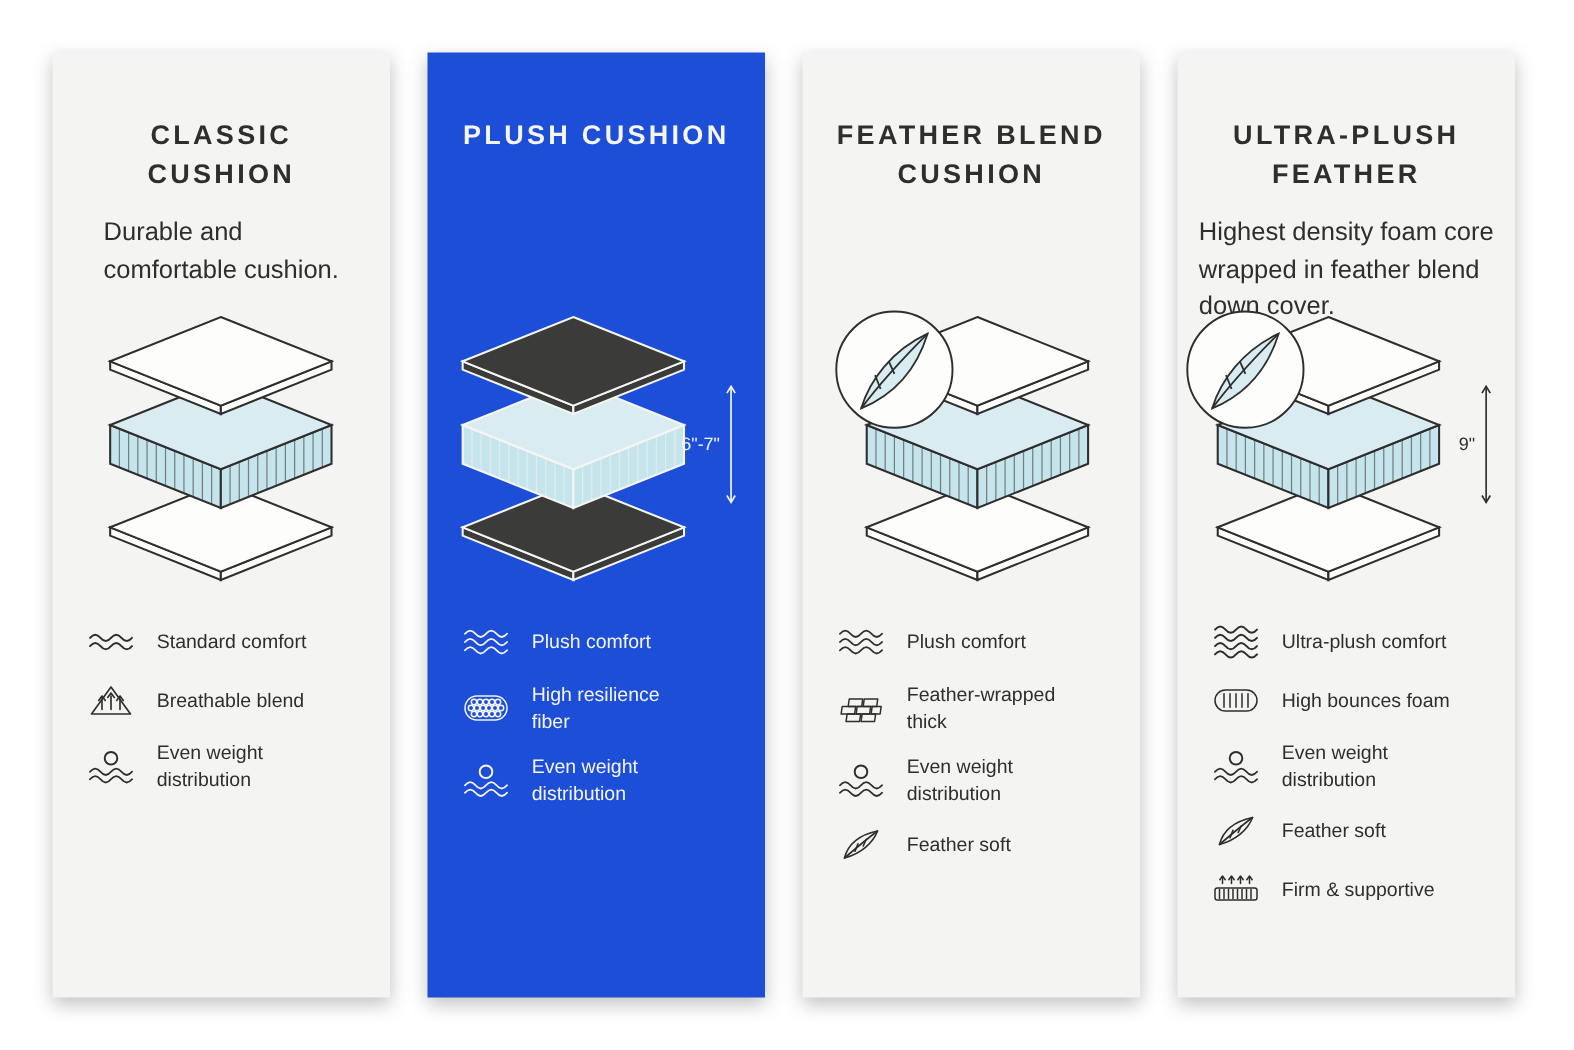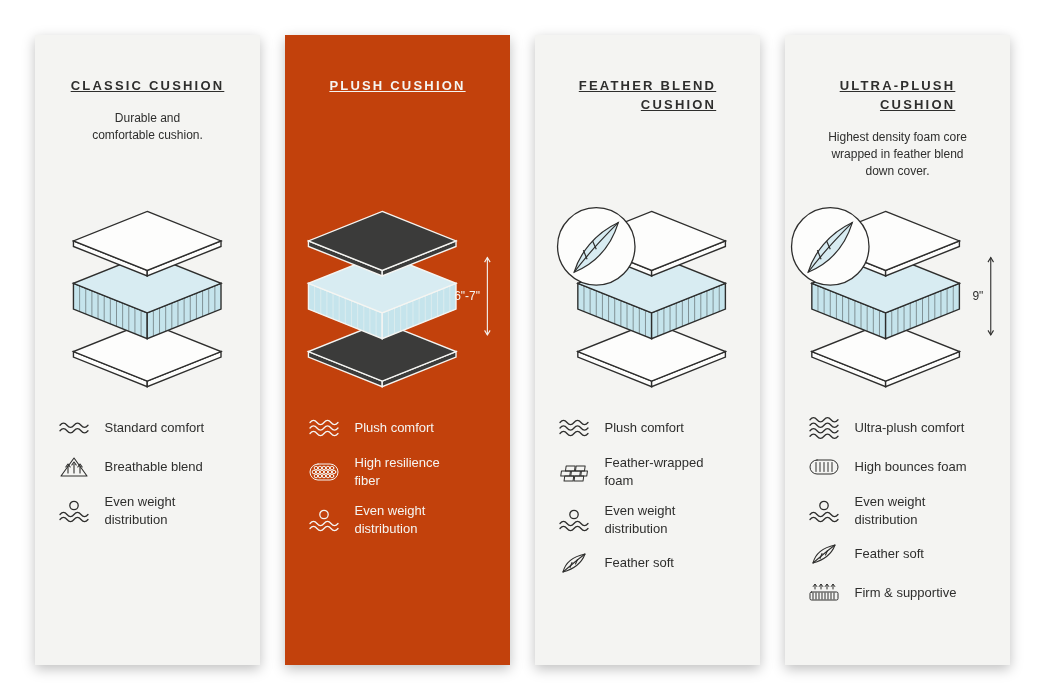--- a/index.html
+++ b/index.html
@@ -8,28 +8,28 @@
     font-family:"Liberation Sans", sans-serif; overflow:hidden;
     color:#2e2e2d;
   }
   .board { display:flex; gap:25px; padding:35px; width:1049px; height:700px; }
   .panel {
     width:225px; height:630px; background:#f4f4f2;
     box-shadow:0 4px 12px rgba(0,0,0,.25);
     padding:42px 14px 0; display:flex; flex-direction:column; align-items:center;
     color:#2e2e2d;
   }
-  .panel.dark { background:#c2410c; color:#f5f5f2; }
+  .panel.dark { background:#1d4ed8; color:#f5f5f2; }
   .panel-head { height:122px; display:flex; flex-direction:column; align-items:center; }
   .panel-title {
-    font-size:13px; font-weight:700; letter-spacing:2.2px;
-    text-align:right; white-space:pre-line; line-height:1.45; max-width:190px;text-decoration:underline;
+    font-size:18px; font-weight:700; letter-spacing:2.2px;
+    text-align:center; white-space:pre-line; line-height:1.45; max-width:190px;
   }
   .panel-desc {
-    margin-top:14px; font-size:12px; line-height:1.45; text-align:center;
+    margin-top:14px; font-size:17px; line-height:1.45; 
     white-space:pre-line; max-width:200px;
   }
   .illustration { height:200px; display:flex; align-items:center; justify-content:center; }
   .features {
     list-style:none; width:182px; display:flex; flex-direction:column;
     gap:13px; margin-top:16px;
   }
   .feature { display:flex; align-items:center; gap:14px; }
   .ficon { flex:0 0 34px; display:flex; align-items:center; }
   .flabel { font-size:13px; line-height:1.35; white-space:pre-line; }
@@ -287,21 +287,21 @@
                 <rect x="18" y="6" width="9" height="5"></rect>
                 <rect x="4" y="11" width="9" height="5"></rect>
                 <rect x="14" y="11" width="9" height="5"></rect>
                 <rect x="24" y="11" width="6" height="5"></rect>
                 <rect x="8" y="16" width="9" height="5"></rect>
                 <rect x="18" y="16" width="9" height="5"></rect>
               </g>
             </svg>
           </span>
           <span class="flabel">Feather-wrapped
-foam</span>
+thick</span>
         </li>
         <li class="feature">
           <span class="ficon">
             <svg viewBox="0 0 34 26" width="34" height="26" fill="none" stroke="currentColor" stroke-width="1.3" stroke-linecap="round" stroke-linejoin="round">
               <circle cx="17" cy="7.5" r="4.2"></circle>
               <path d="M3 16.5 q3.5 -4.2 7 0 t7 0 t7 0 t7 0"></path>
               <path d="M3 21.5 q3.5 -4.2 7 0 t7 0 t7 0 t7 0"></path>
             </svg>
           </span>
           <span class="flabel">Even weight
@@ -317,21 +317,21 @@
             </svg>
           </span>
           <span class="flabel">Feather soft</span>
         </li>
       </ul>
   </article>
 
   <article class="panel">
     <div class="panel-head">
       <h2 class="panel-title">ULTRA-PLUSH
-CUSHION</h2>
+FEATHER</h2>
       <p class="panel-desc">Highest density foam core
 wrapped in feather blend
 down cover.</p>
     </div>
     <div class="illustration">
         <svg viewBox="-8 0 242 206" height="190" style="display:block" font-family="'Liberation Sans', sans-serif">
           <polygon points="20,160 20,166 100,198 100,192" fill="#fdfdfc" stroke="#2e2e2d" stroke-width="1.5"></polygon>
           <polygon points="100,192 100,198 180,166 180,160" fill="#fdfdfc" stroke="#2e2e2d" stroke-width="1.5"></polygon>
           <polygon points="100,128 180,160 100,192 20,160" fill="#fdfdfc" stroke="#2e2e2d" stroke-width="1.5"></polygon>
           <polygon points="20,86 20,114 100,146 100,118" fill="#c5e4ec" stroke="#2e2e2d" stroke-width="1.5"></polygon>

